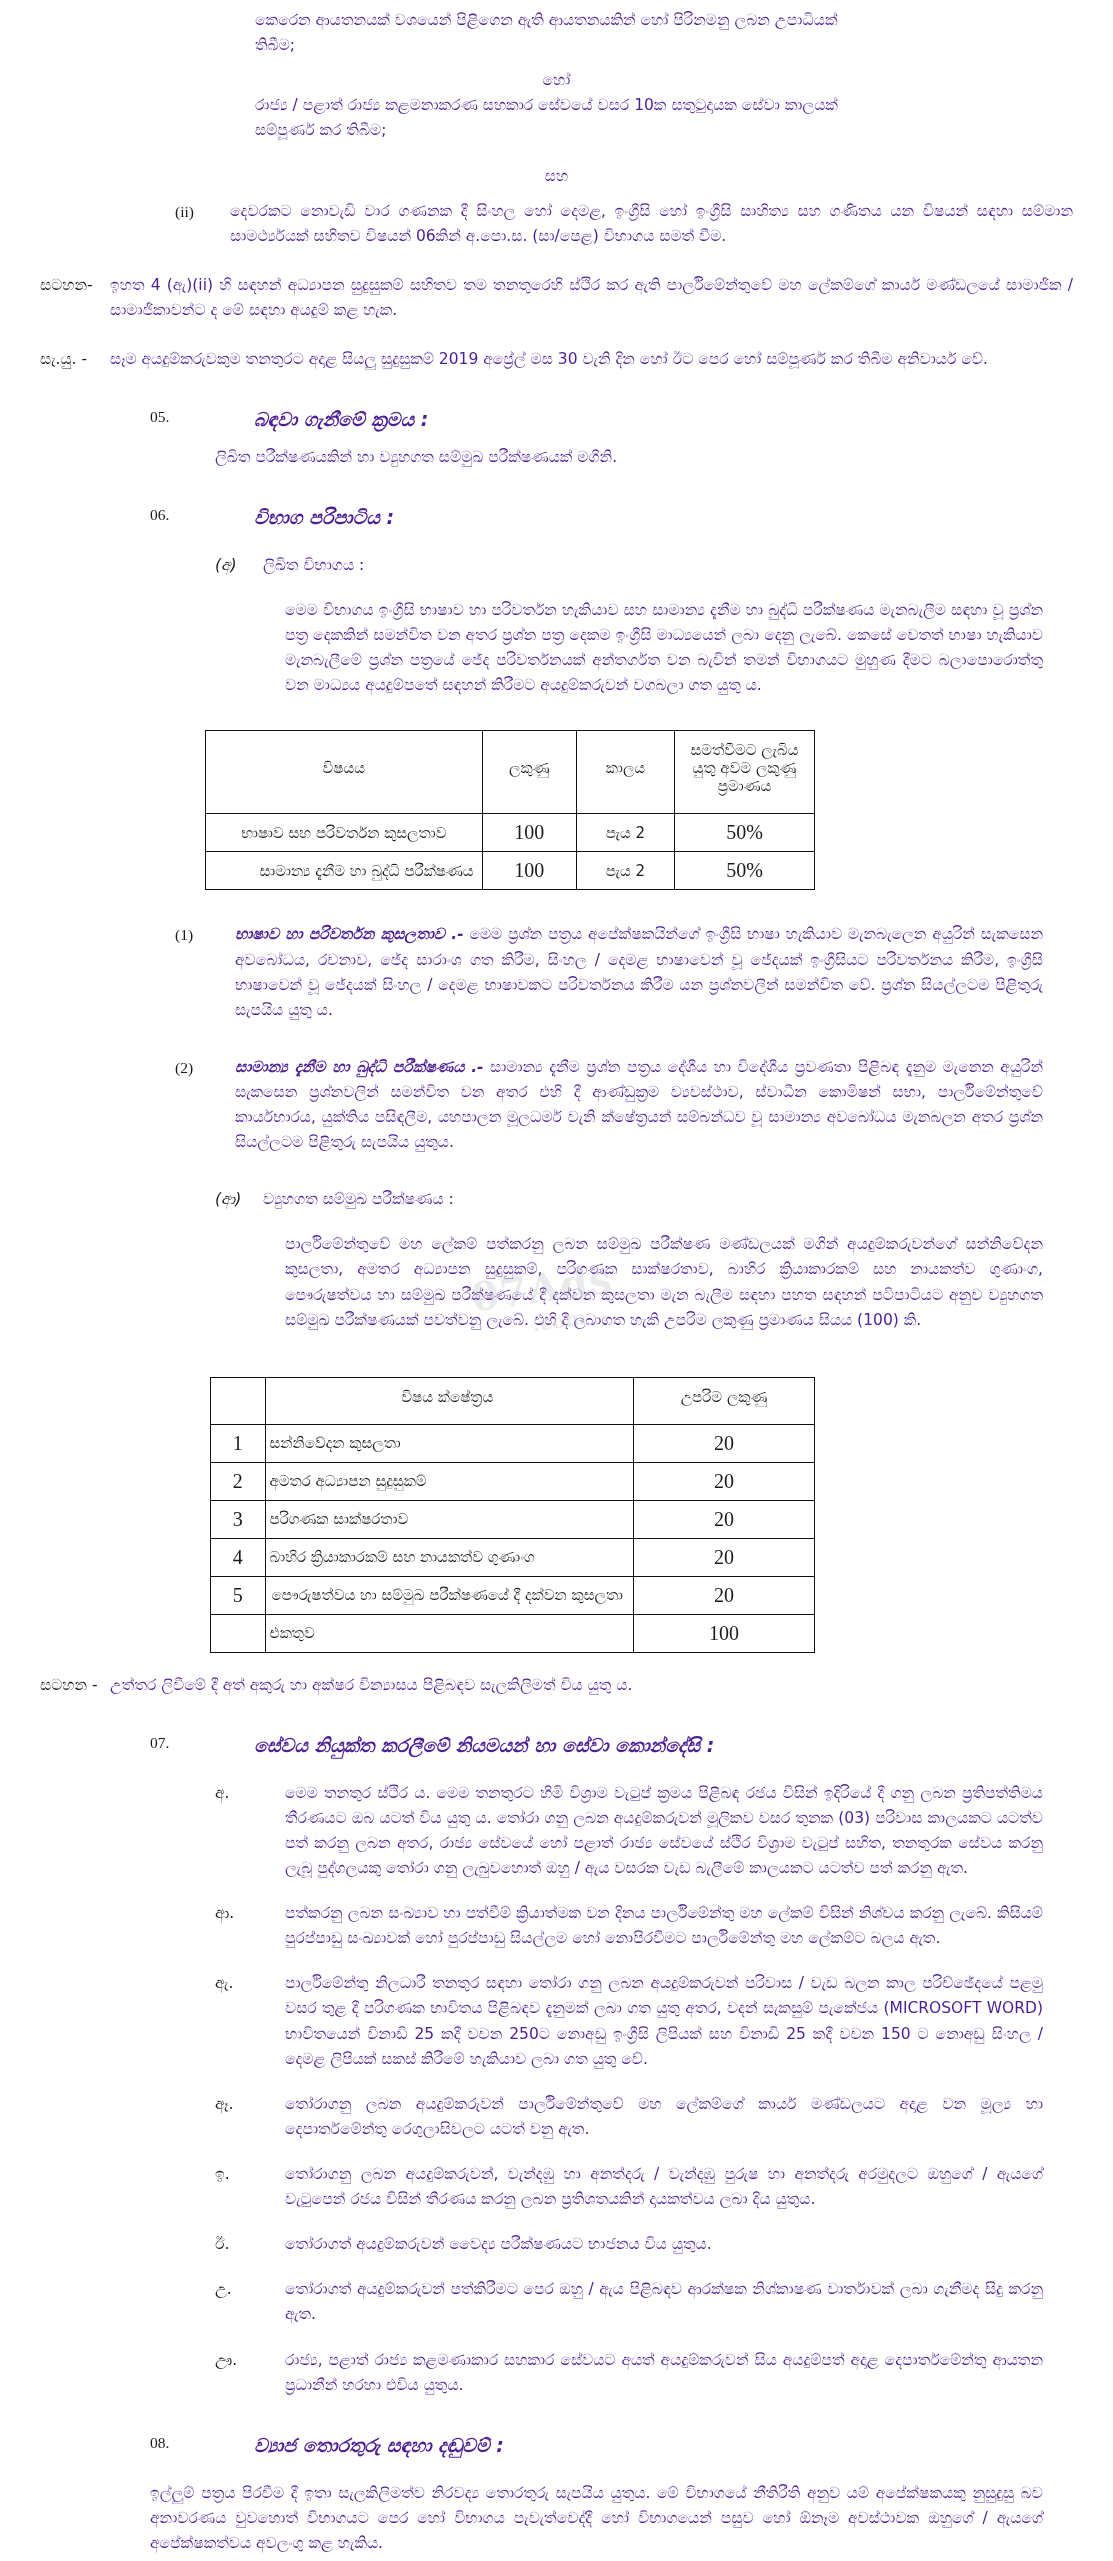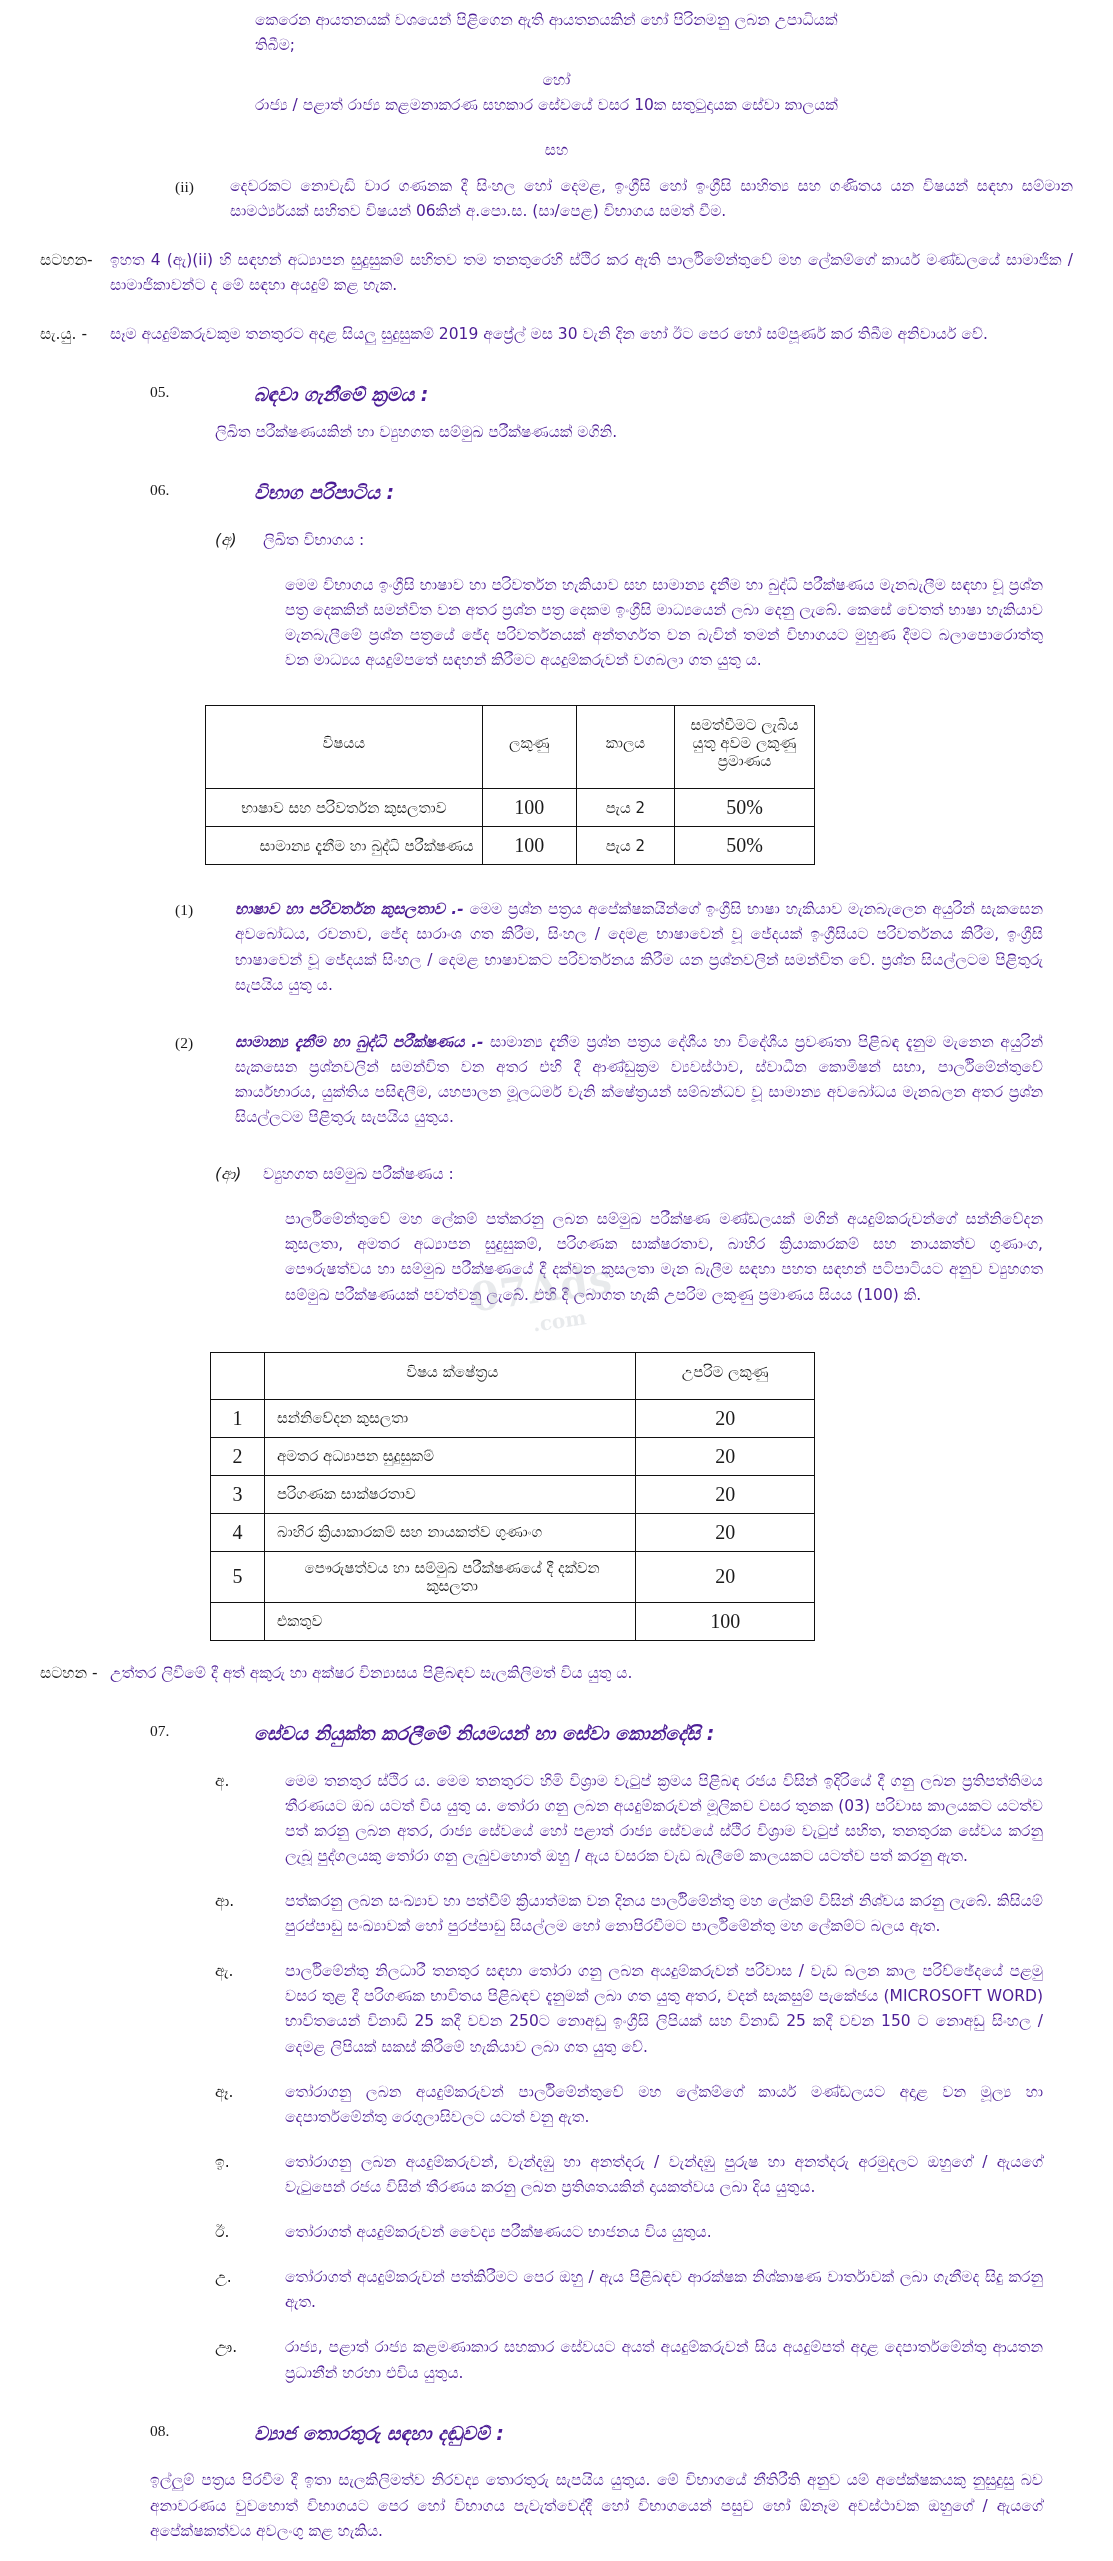--- a/index.html
+++ b/index.html
@@ -103,21 +103,21 @@
   .tbl-written .c-subject { width: 300px; }
   .tbl-written .c-marks   { width: 85px; }
   .tbl-written .c-time    { width: 90px; }
   .tbl-written .c-pass    { width: 135px; }
 
   .tbl-interview {
     width: 605px;
     margin-left: 170px;
   }
   .tbl-interview .c-no    { width: 40px; text-align: center; }
-  .tbl-interview .c-area  { width: 380px; text-align: left; padding-left: 12px; }
+  .tbl-interview .c-area  { width: 380px; text-align: left; padding-left: 4px; }
   .tbl-interview .c-max   { width: 175px; }
 
   
   .num {
     font-family: "Liberation Serif", "DejaVu Serif", serif;
     font-size: 20px;
   }
 
   
   .watermark {
@@ -162,20 +162,21 @@
     <span class="wm-sub">.com</span>
   </div>
 
   <div class="si ind-215">කෙරෙන ආයතනයක් වශයෙන් පිළිගෙන ඇති ආයතනයකින් හෝ පිරිනමනු ලබන උපාධියක්</div>
   <div class="si ind-215">තිබීම;</div>
 
   <div class="gap-s"></div>
   <div class="si center">හෝ</div>
 
   <div class="si ind-215">රාජ්‍ය / පළාත් රාජ්‍ය කළමනාකරණ සහකාර සේවයේ වසර 10ක සතුටුදායක සේවා කාලයක්</div>
+  <div class="si ind-215">සම්පූර්ණ කර තිබීම;</div>
 
   <div class="gap-m"></div>
   <div class="si center">සහ</div>
   <div class="gap-s"></div>
 
   <div class="row ind-135">
     <div class="marker m-w55">(ii)</div>
     <div class="body si">දෙවරකට නොවැඩි වාර ගණනක දී සිංහල හෝ දෙමළ, ඉංග්‍රීසි හෝ ඉංග්‍රීසි සාහිත්‍ය සහ ගණිතය යන විෂයන් සඳහා සම්මාන සාමර්ථ්‍යයක් සහිතව විෂයන් 06කින් අ.පො.ස. (සා/පෙළ) විභාගය සමත් වීම.</div>
   </div>
 

